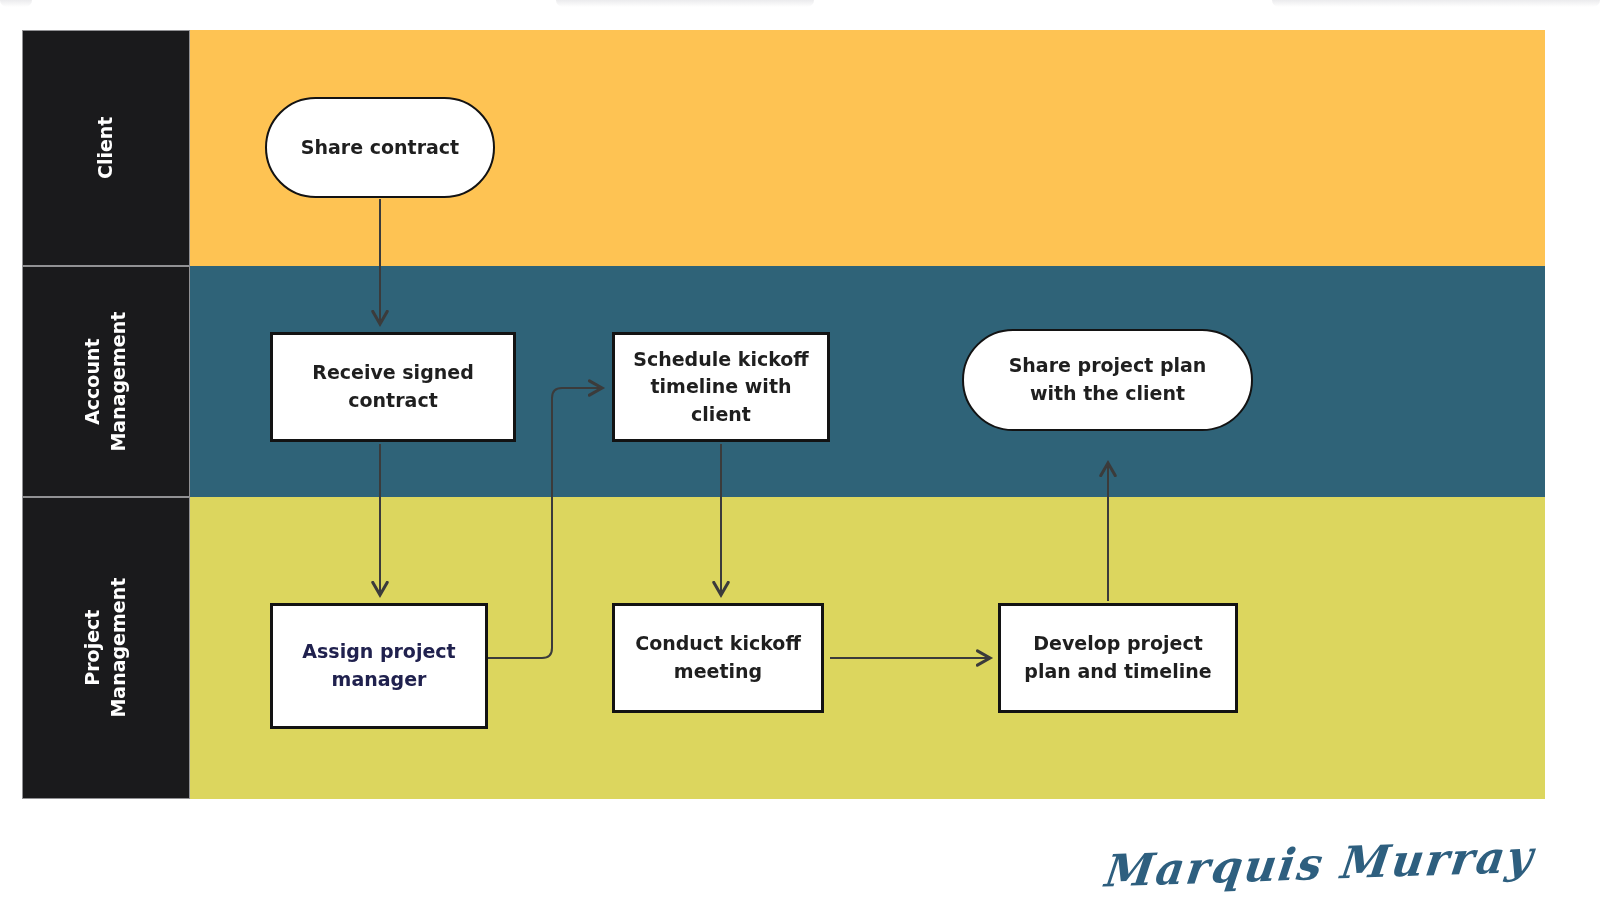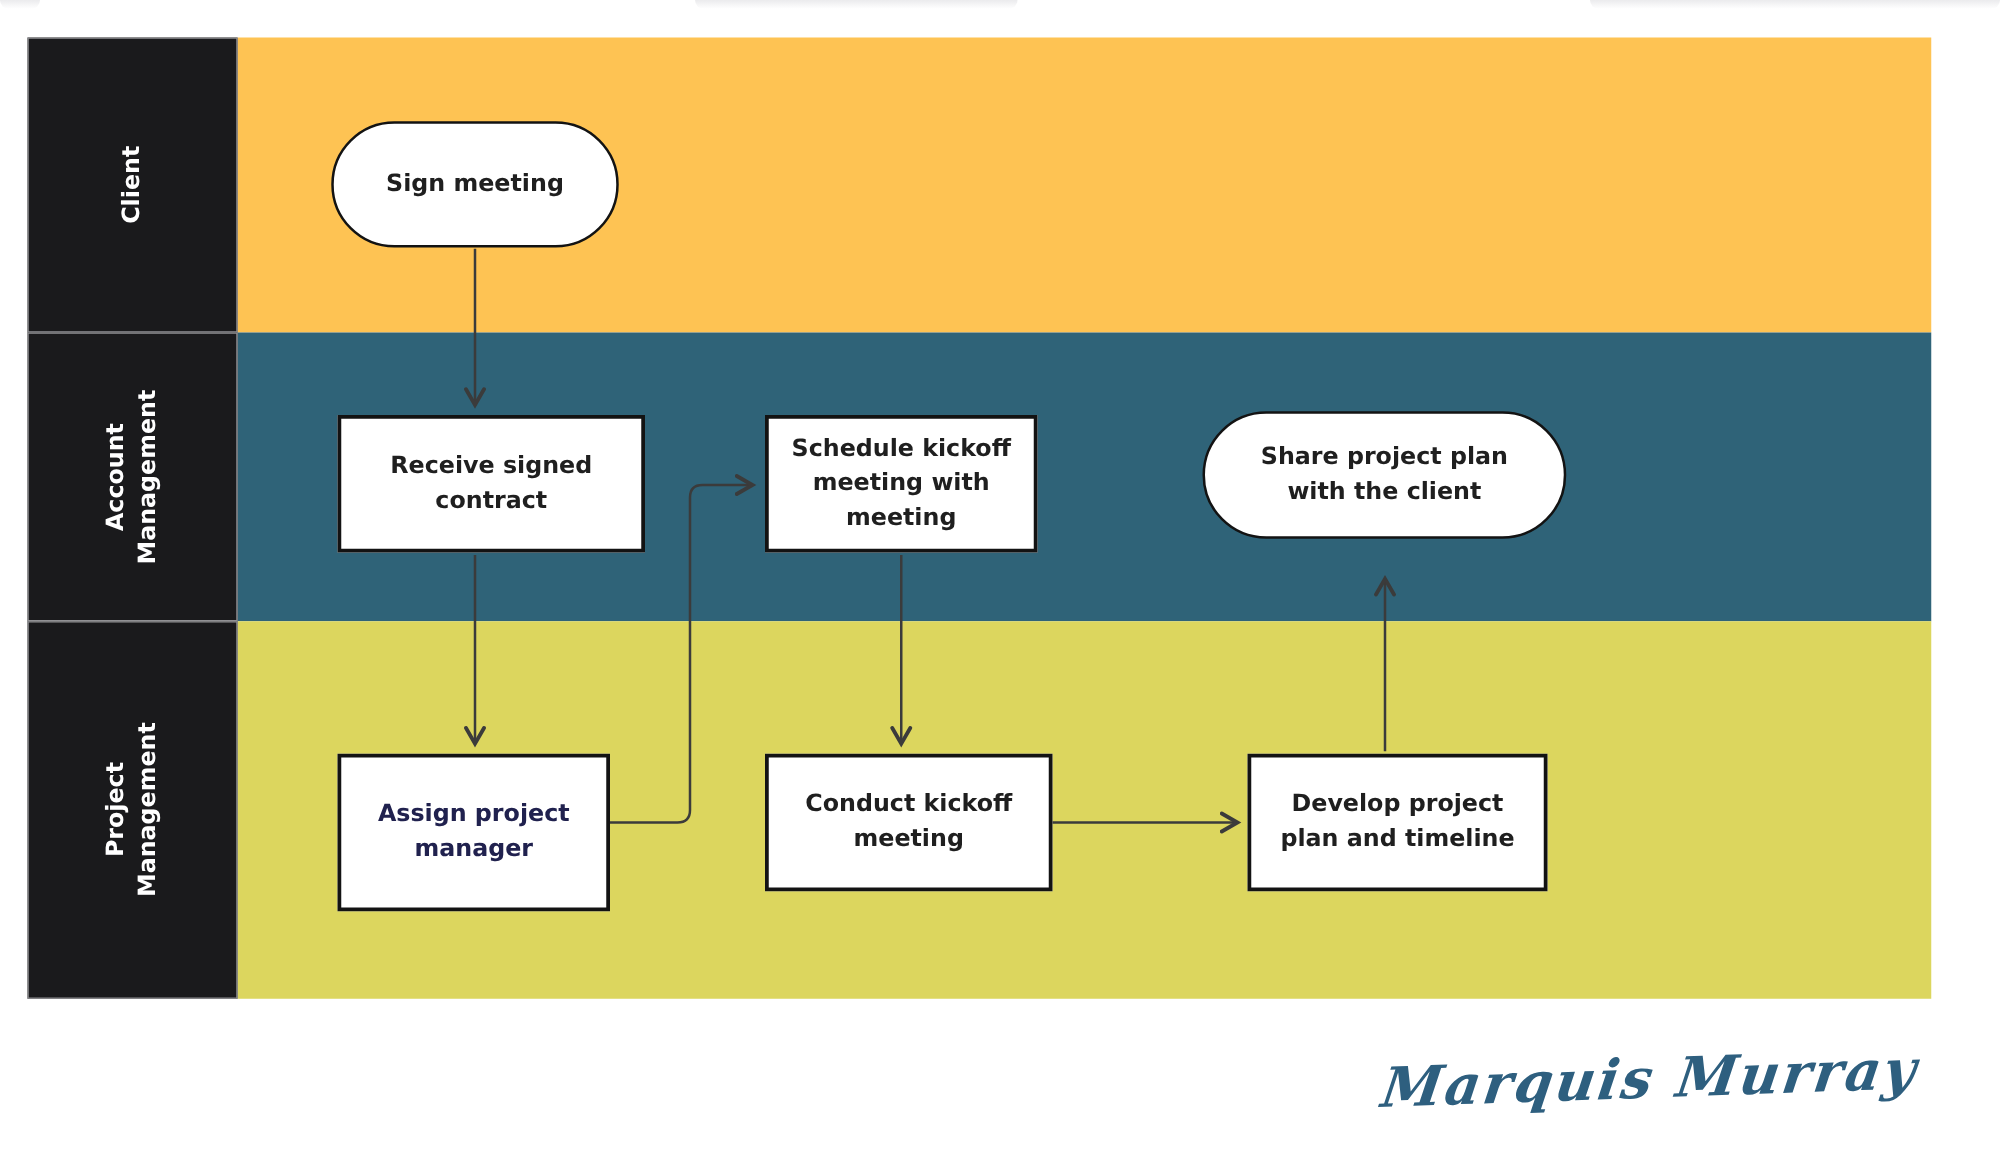--- a/index.html
+++ b/index.html
@@ -78,21 +78,21 @@
     color: #1f1f1f;
   }
   .node.rect    { border: 3px solid #131313; padding: 0 18px; }
   .node.stadium { border: 2px solid #131313; border-radius: 56px; padding: 0 24px; }
 
   .n-sign     { left: 265px;  top: 97px;  width: 230px; height: 101px; }
   .n-receive  { left: 270px;  top: 332px; width: 246px; height: 110px; }
   .n-schedule { left: 612px;  top: 332px; width: 218px; height: 110px; }
   .n-share    { left: 962px;  top: 329px; width: 291px; height: 102px; }
   .n-assign   { left: 270px;  top: 603px; width: 218px; height: 126px; color: #20214e; }
-  .n-conduct  { left: 612px;  top: 603px; width: 230px; height: 110px; }
+  .n-conduct  { left: 612px;  top: 603px; width: 212px; height: 110px; }
   .n-develop  { left: 998px;  top: 603px; width: 240px; height: 110px; }
 
   
   svg.connectors {
     position: absolute;
     left: 0; top: 0;
     width: 1600px; height: 920px;
     pointer-events: none;
   }
 
@@ -143,21 +143,21 @@
   <g fill="none" stroke="#3b3b3b" stroke-width="2" stroke-linejoin="round">
     <path d="M 380 199 V 324" marker-end="url(#arrow)"></path>
     <path d="M 380 444 V 595" marker-end="url(#arrow)"></path>
     <path d="M 488 658 H 542 Q 552 658 552 648 V 398 Q 552 388 562 388 H 602" marker-end="url(#arrow)"></path>
     <path d="M 721 444 V 595" marker-end="url(#arrow)"></path>
     <path d="M 830 658 H 990" marker-end="url(#arrow)"></path>
     <path d="M 1108 601 V 463" marker-end="url(#arrow)"></path>
   </g>
 </svg>
 
-<div class="node stadium n-sign">Sign meeting</div>
+<div class="node stadium n-sign">Share contract</div>
 <div class="node rect n-receive">Receive signed contract</div>
-<div class="node rect n-schedule">Schedule kickoff meeting with meeting</div>
+<div class="node rect n-schedule">Schedule kickoff timeline with client</div>
 <div class="node stadium n-share">Share project plan with the client</div>
 <div class="node rect n-assign">Assign project manager</div>
 <div class="node rect n-conduct">Conduct kickoff meeting</div>
 <div class="node rect n-develop">Develop project plan and timeline</div>
 
 <div class="signature">Marquis Murray</div>
 
 </body></html>

